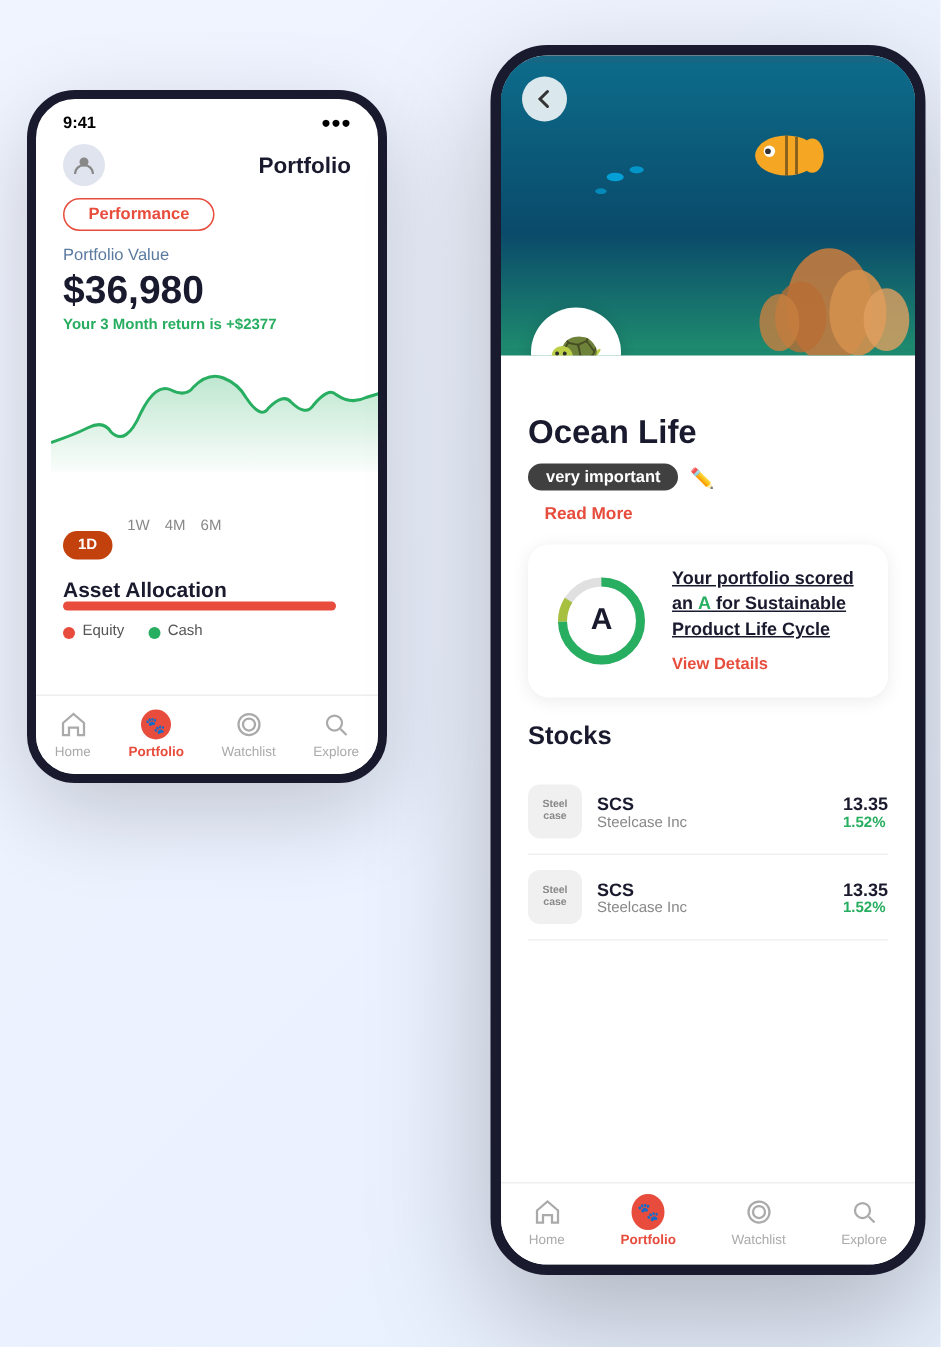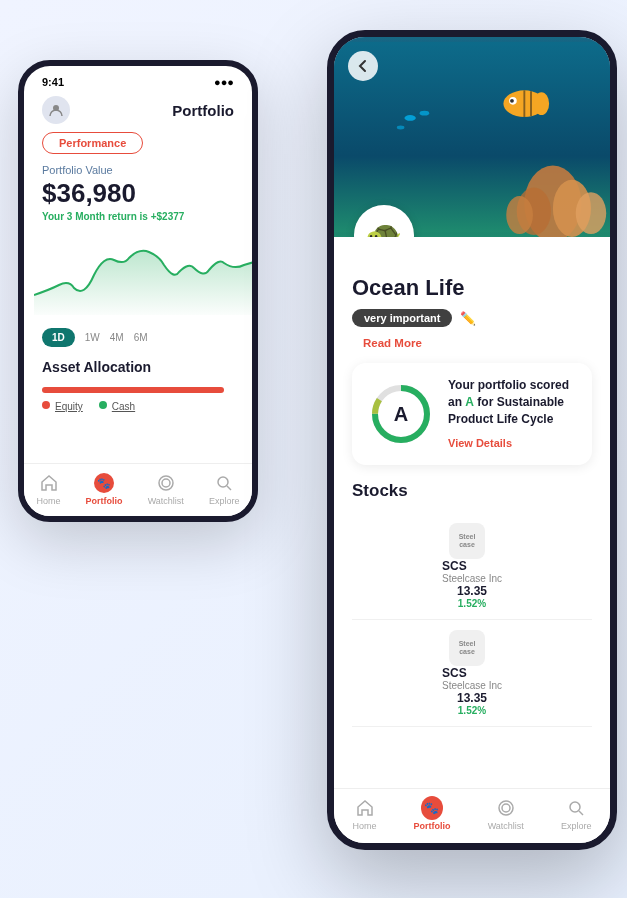--- a/index.html
+++ b/index.html
@@ -110,62 +110,62 @@
 
     .time-buttons {
       display: flex;
       gap: 10px;
       padding: 6px 18px;
       align-items: center;
       margin-top: 2px;
     }
 
     .time-btn-active {
-      background: #0f766e;
+      background: #c2410c;
       color: #fff;
       border-radius: 16px;
       padding: 4px 10px;
       font-size: 10px;
       font-weight: 700;
+      margin-top: 26px;
     }
 
     .time-btn {
       color: #888;
       font-size: 10px;
       font-weight: 500;
     }
 
     .asset-allocation-title {
       font-size: 14px;
       font-weight: 700;
       color: #1a1a2e;
-      padding: 6px 18px 12px;
+      padding: 6px 18px 0;
     }
 
     .asset-bar {
       height: 6px;
       background: #e74c3c;
       border-radius: 3px;
       margin: 0 18px 8px;
       width: 80%;
     }
 
     .legend {
       display: flex;
       gap: 16px;
       padding: 0 18px;
     }
 
     .legend-item {
       display: flex;
-      align-items: flex-start;
+      align-items: flex-end;
       gap: 5px;
       font-size: 10px;
       color: #555;
-      text-decoration: underline;
     }
 
     .legend-dot {
       width: 8px;
       height: 8px;
       border-radius: 50%;
     }
 
     
     .phone-1-nav {
@@ -346,20 +346,21 @@
     .score-text {
       flex: 1;
     }
 
     .score-title {
       font-size: 12px;
       font-weight: 700;
       color: #1a1a2e;
       line-height: 1.4;
       margin-bottom: 6px;
+      text-decoration: underline;
     }
 
     .score-title strong {
       color: #27ae60;
     }
 
     .view-details {
       color: #e74c3c;
       font-size: 11px;
       font-weight: 600;
@@ -370,21 +371,20 @@
       font-weight: 800;
       color: #1a1a2e;
       margin-bottom: 12px;
     }
 
     .stock-row {
       display: flex;
       align-items: center;
       padding: 10px 0;
       border-bottom: 1px solid #f0f0f0;
-      flex-direction: column;
     }
 
     .stock-logo {
       width: 36px;
       height: 36px;
       background: #f0f0f0;
       border-radius: 8px;
       display: flex;
       align-items: center;
       justify-content: center;
@@ -406,21 +406,21 @@
       font-weight: 700;
       color: #1a1a2e;
     }
 
     .stock-name {
       font-size: 10px;
       color: #888;
     }
 
     .stock-price-col {
-      text-align: center;
+      text-align: left;
     }
 
     .stock-price {
       font-size: 12px;
       font-weight: 700;
       color: #1a1a2e;
     }
 
     .stock-change-pos {
       font-size: 10px;

